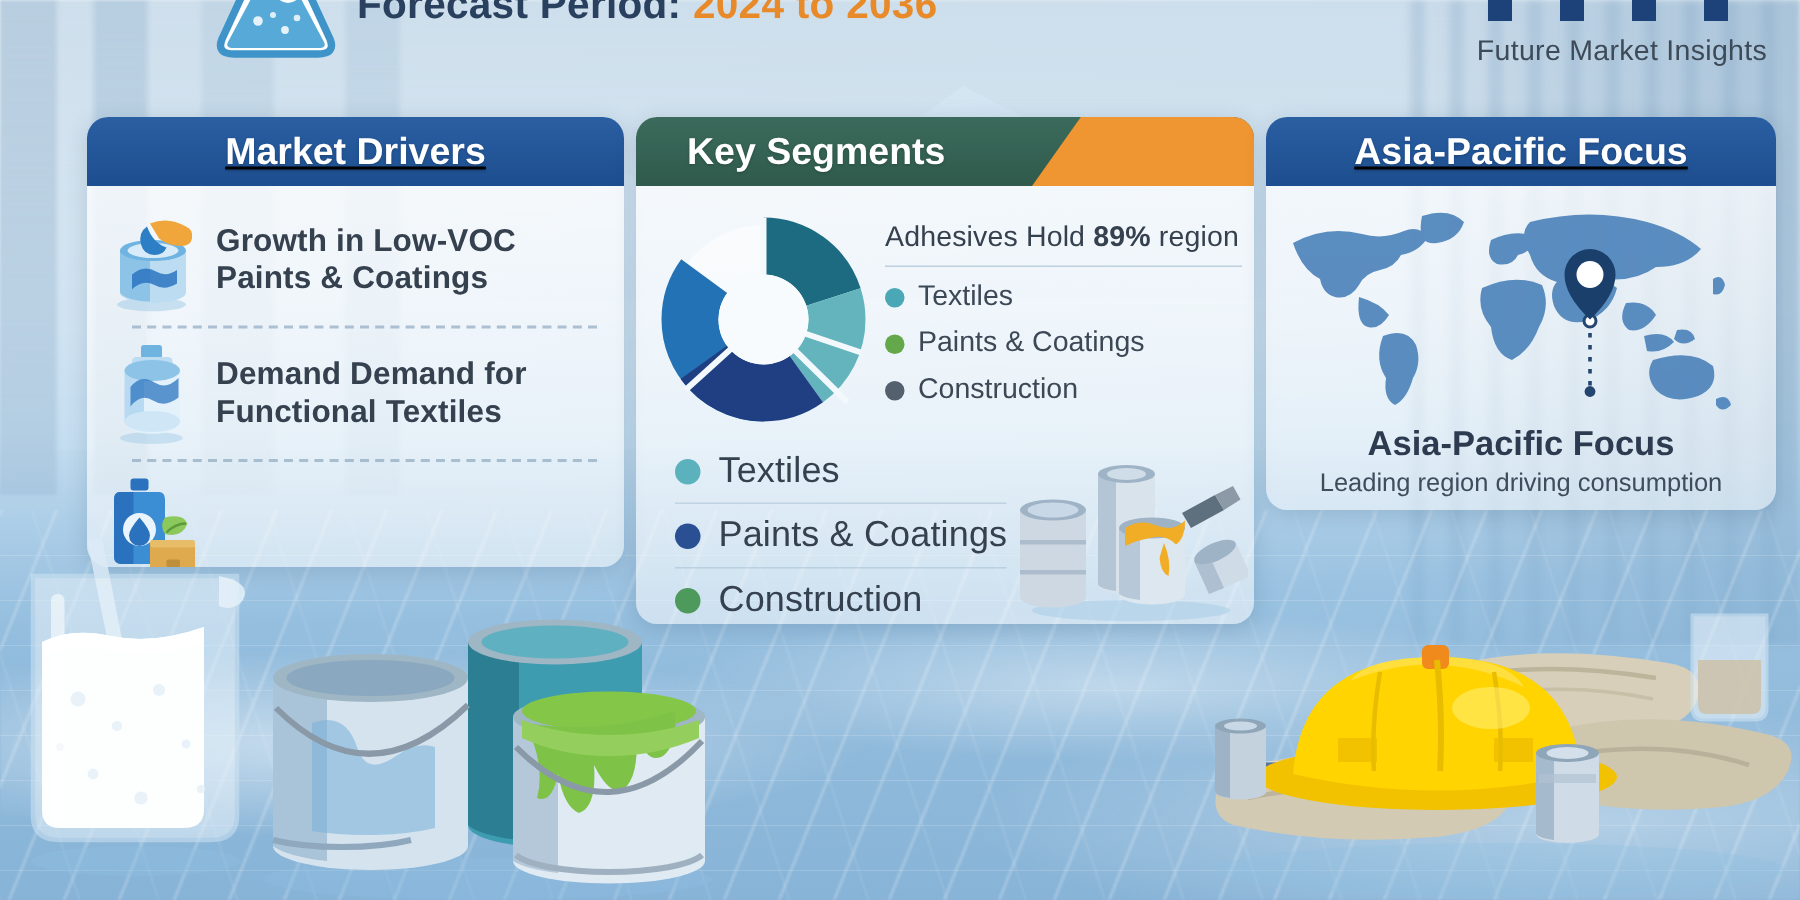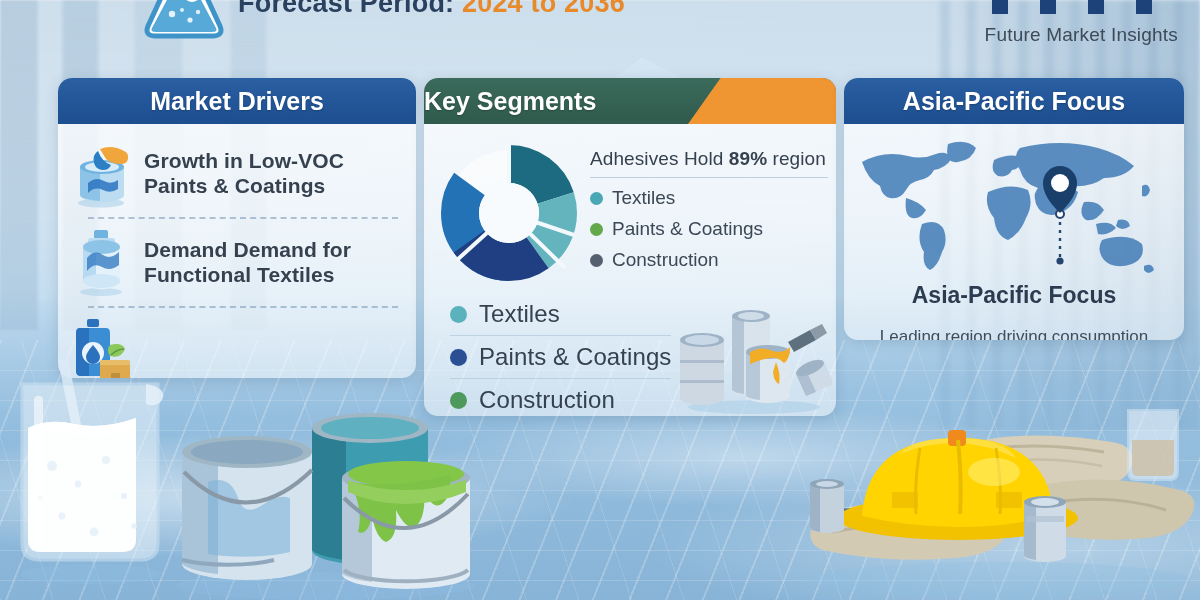--- a/index.html
+++ b/index.html
@@ -86,21 +86,21 @@
   }
   .panel-head {
     height:46px; display:flex; align-items:center;
     position:relative; overflow:hidden;
   }
   .panel-head .title {
     font-size:25px; font-weight:bold; color:#ffffff;
     position:relative; z-index:2; width:100%; text-align:center;
     text-shadow:0 1px 2px rgba(0,0,0,.22);
   }
-  .head-blue { background:linear-gradient(180deg,#2a5fa2,#1d4e8f); }
+  .head-blue { background:linear-gradient(180deg,#2a5fa2,#1d4e8f);text-decoration:underline; }
   .head-green { background:linear-gradient(180deg,#3b6b5c,#2f5a4c); }
   .head-orange-wedge {
     position:absolute; right:0; top:0; height:100%; width:148px;
     background:#ef9531;
     clip-path:polygon(22% 0,100% 0,100% 100%,0 100%);
   }
 
   
   #panel-drivers { left:58px; top:78px; width:358px; height:300px; }
   .driver-list { padding:10px 12px 0 12px; }
@@ -138,21 +138,21 @@
   .legend-lg .lbl { font-size:24px; color:#36414f; letter-spacing:.1px; }
   .legend-lg .sep { height:1px; background:rgba(160,185,205,.50); }
 
   .cans-art { position:absolute; right:4px; bottom:2px; width:160px; height:110px; }
 
   
   #panel-apac { left:844px; top:78px; width:340px; height:262px; }
   .map-box { position:relative; height:150px; margin-top:4px; }
   .apac-caption { text-align:center; padding-top:4px; }
   .apac-title { font-size:23px; font-weight:bold; color:#2d3b50; }
-  .apac-sub { font-size:17px; color:#3f4c5c; margin-top:18px; }
+  .apac-sub { font-size:17px; color:#3f4c5c; margin-top:3px; }
 
   
   .fg { position:absolute; z-index:7; }
   #beaker-art { left:6px; top:356px; }
   #cans-art-big { left:160px; top:386px; }
   #hardhat-art { right:0px; top:400px; }
 </style>
 </head>
 <body>
 
@@ -262,21 +262,21 @@
         </svg>
       </div>
     </div>
 
   </div>
 </div>
 
 <div class="panel" id="panel-segments">
   <div class="panel-head head-green">
     <div class="head-orange-wedge"></div>
-    <div class="title" style="text-align:left;">Key Segments</div>
+    <div class="title" style="text-align:left;padding-left:34px;">Key Segments</div>
   </div>
 
   <div class="seg-top">
     <div class="donut-col">
       <svg viewBox="0 0 150 150" width="150" height="150">
         <circle cx="75" cy="75" r="63" fill="#ffffff" opacity=".55"></circle>
 
         <g fill="none" stroke-width="38" transform="rotate(-90 75 75)">
           <circle cx="75" cy="75" r="49" stroke="#2372b5" stroke-dasharray="107.8 200.1" stroke-dashoffset="0" transform="rotate(180 75 75)"></circle>
           <circle cx="75" cy="75" r="49" stroke="#1d6b80" stroke-dasharray="61.6 246.3" stroke-dashoffset="0"></circle>

